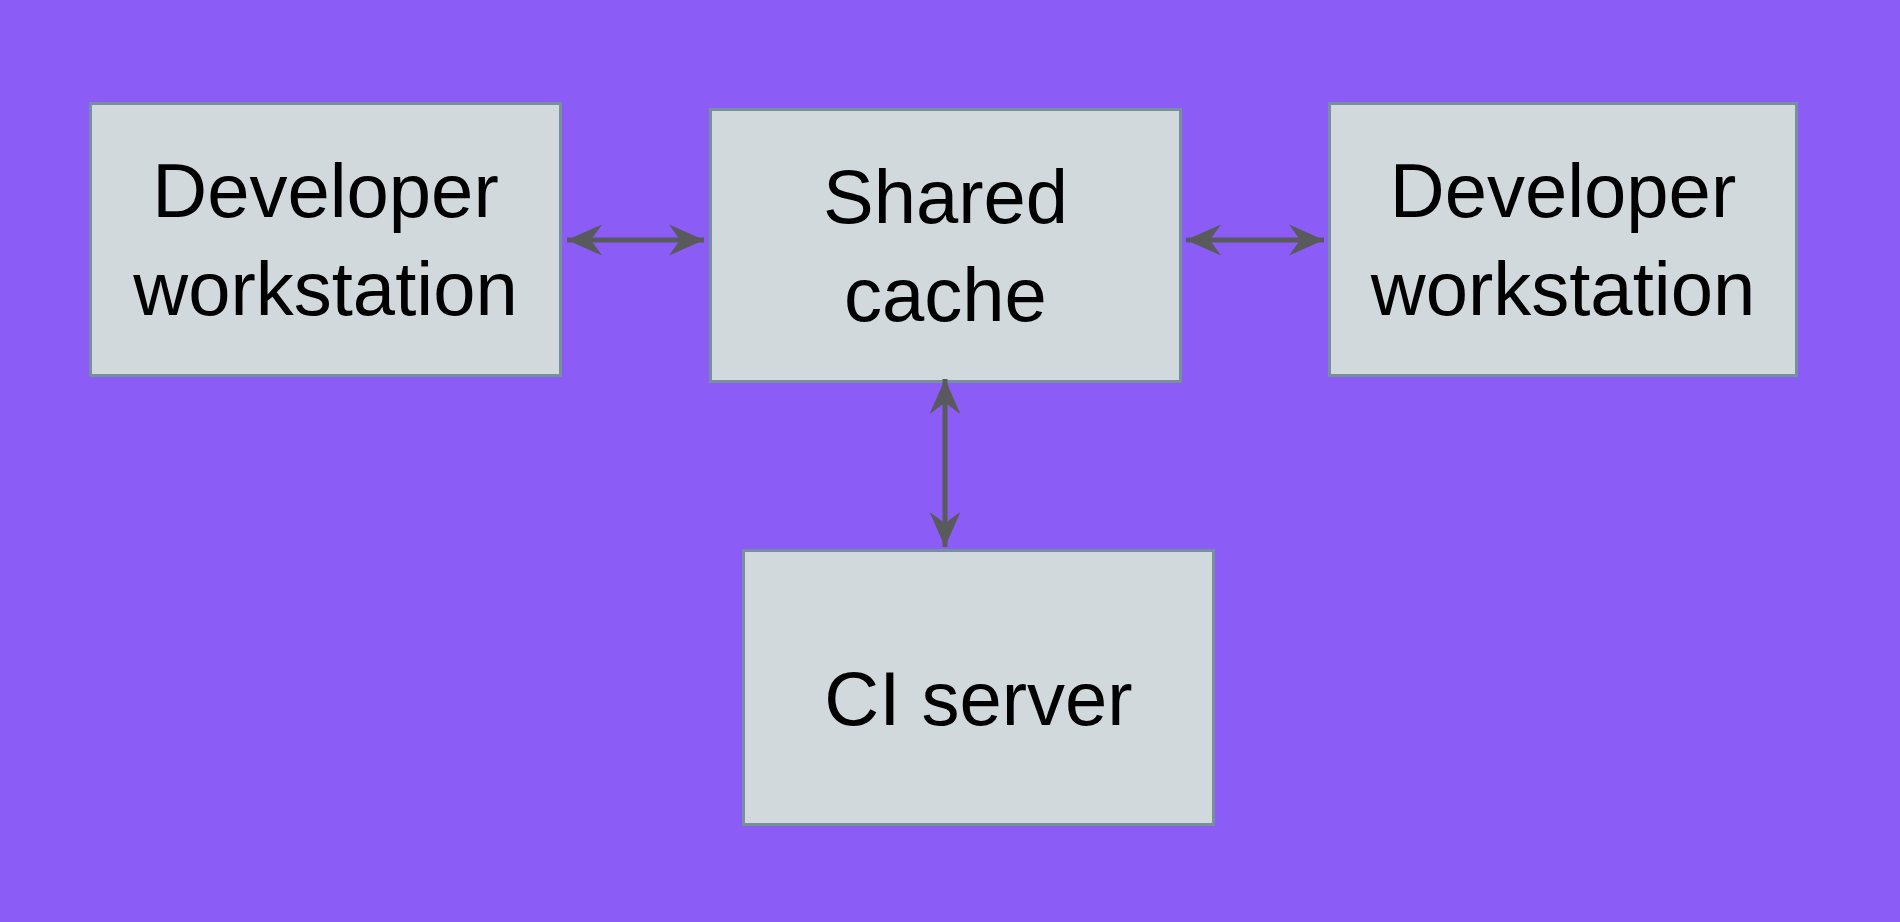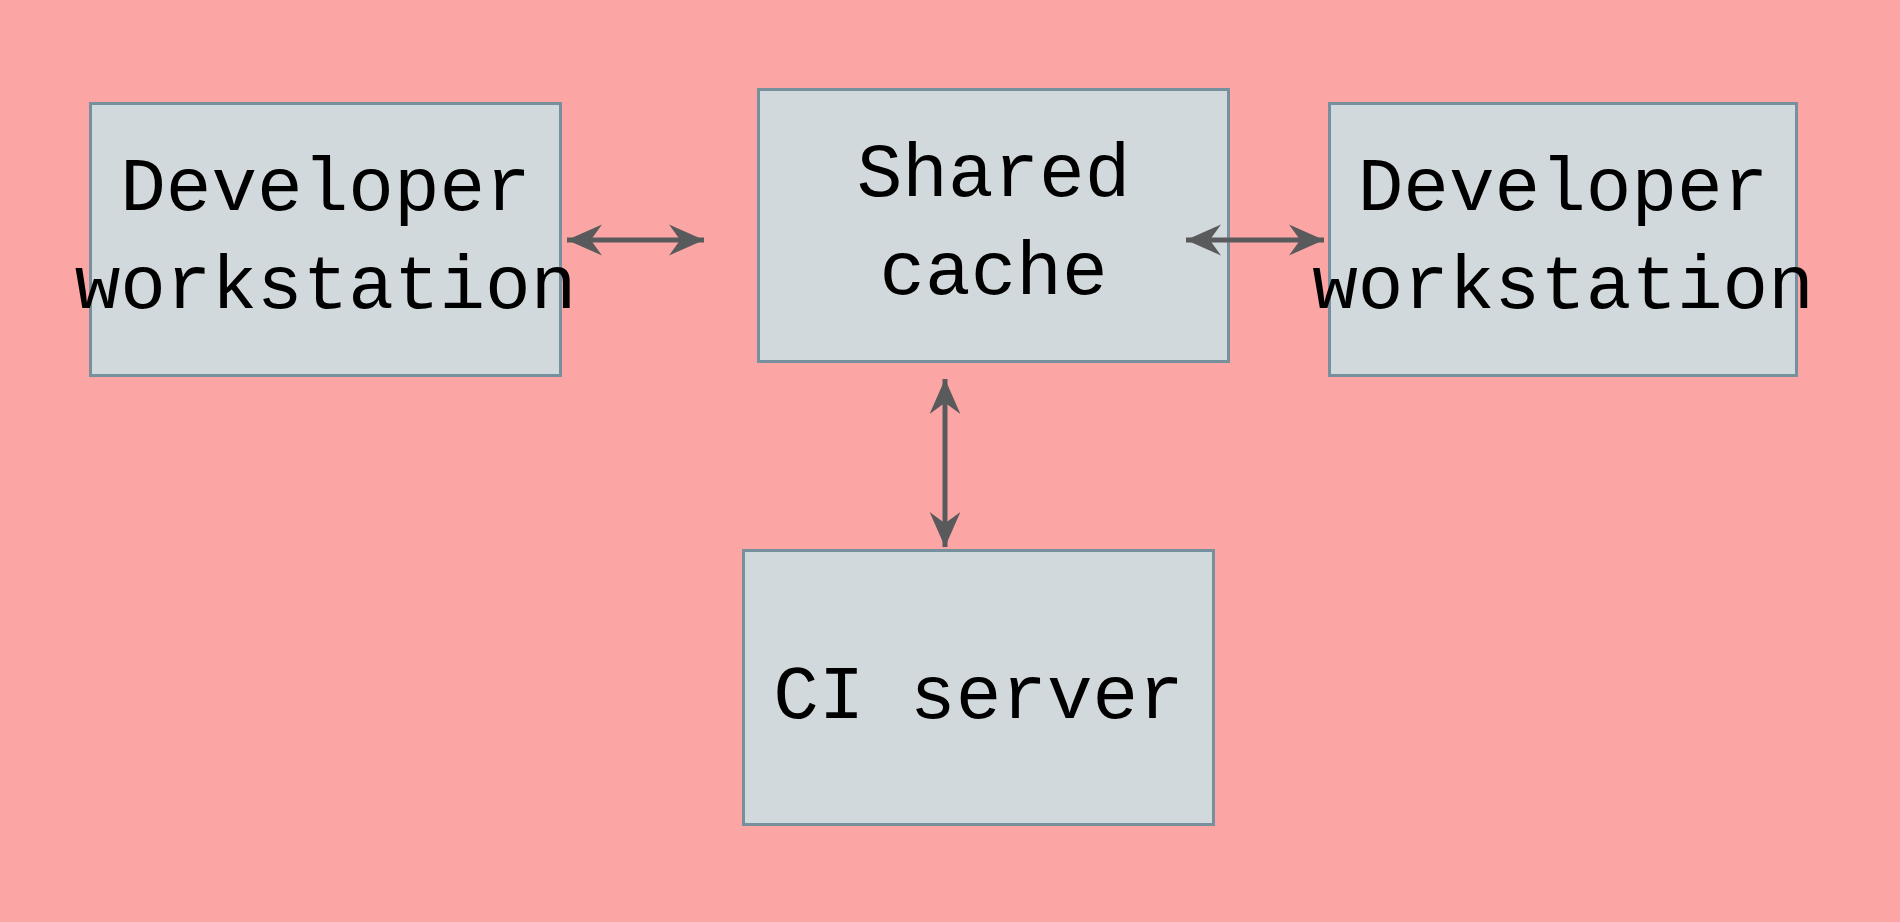--- a/index.html
+++ b/index.html
@@ -1,40 +1,40 @@
 <!DOCTYPE html>
 <html><head>
 <meta charset="utf-8">
 <style>
   * { margin: 0; padding: 0; box-sizing: border-box; }
   html, body { background: #ffffff; }
   .canvas {
     position: relative;
     width: 1900px;
     height: 922px;
-    background: #fca5a5;
-    font-family: Liberation Mono, monospace;
+    background: #8b5cf6;
+    font-family: Liberation Sans, sans-serif;
     overflow: hidden;
   }
   .node {
     position: absolute;
     background: #d2d9dc;
     border: 3px solid #76919d;
     display: flex;
     align-items: center;
     justify-content: center;
     text-align: center;
     font-size: 76px;
     line-height: 1.28;
     color: #000000;
     white-space: pre-line;
     letter-spacing: 0px;
   }
   .node-left   { left: 89px;   top: 102px; width: 473px; height: 275px; }
-  .node-center { left: 709px;  top: 88px; width: 473px; height: 275px; margin-left: 48px; }
+  .node-center { left: 709px;  top: 108px; width: 473px; height: 275px; }
   .node-right  { left: 1328px; top: 102px; width: 470px; height: 275px; }
   .node-ci     { left: 742px;  top: 549px; width: 473px; height: 277px; }
   .node-ci .node-label { transform: translateY(11px); }
   .edges-overlay {
     position: absolute;
     left: 0; top: 0;
     width: 1900px;
     height: 922px;
     pointer-events: none;
   }

